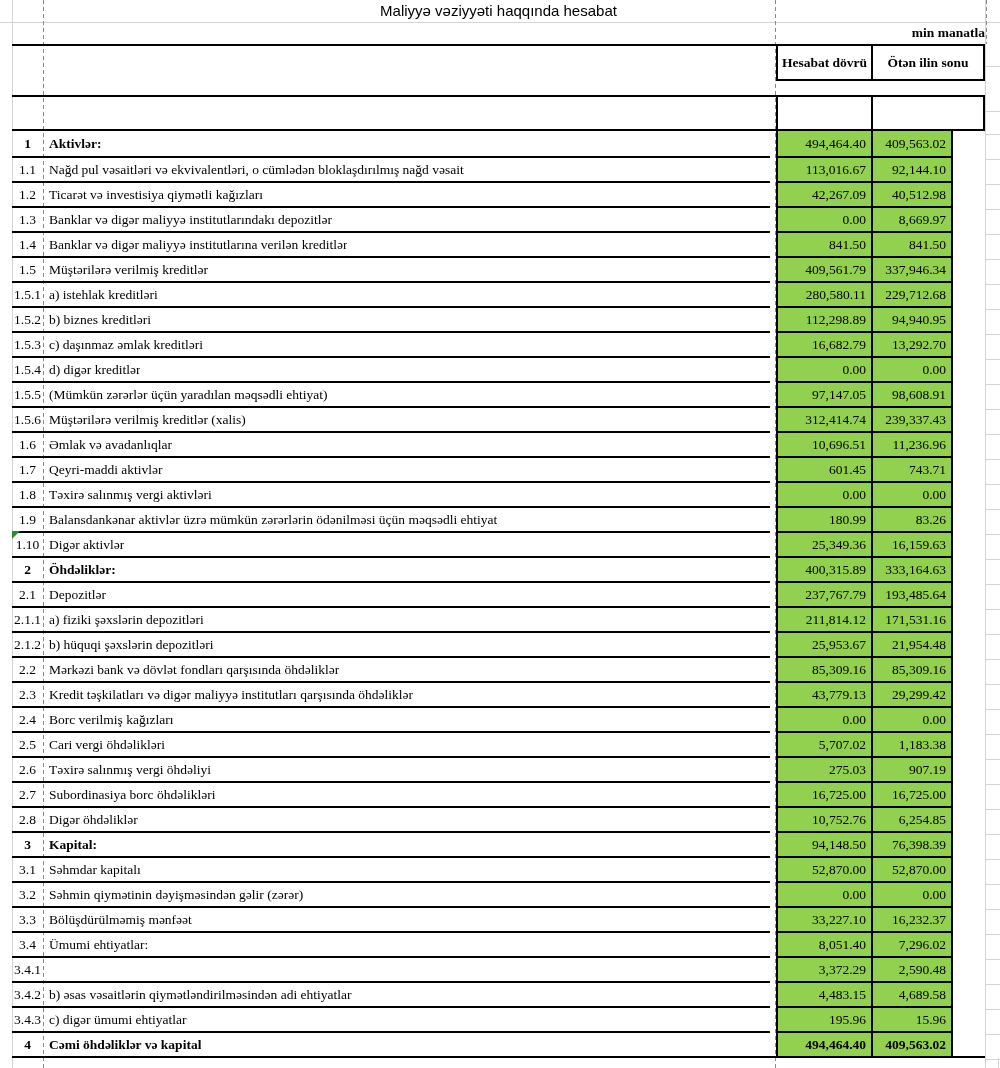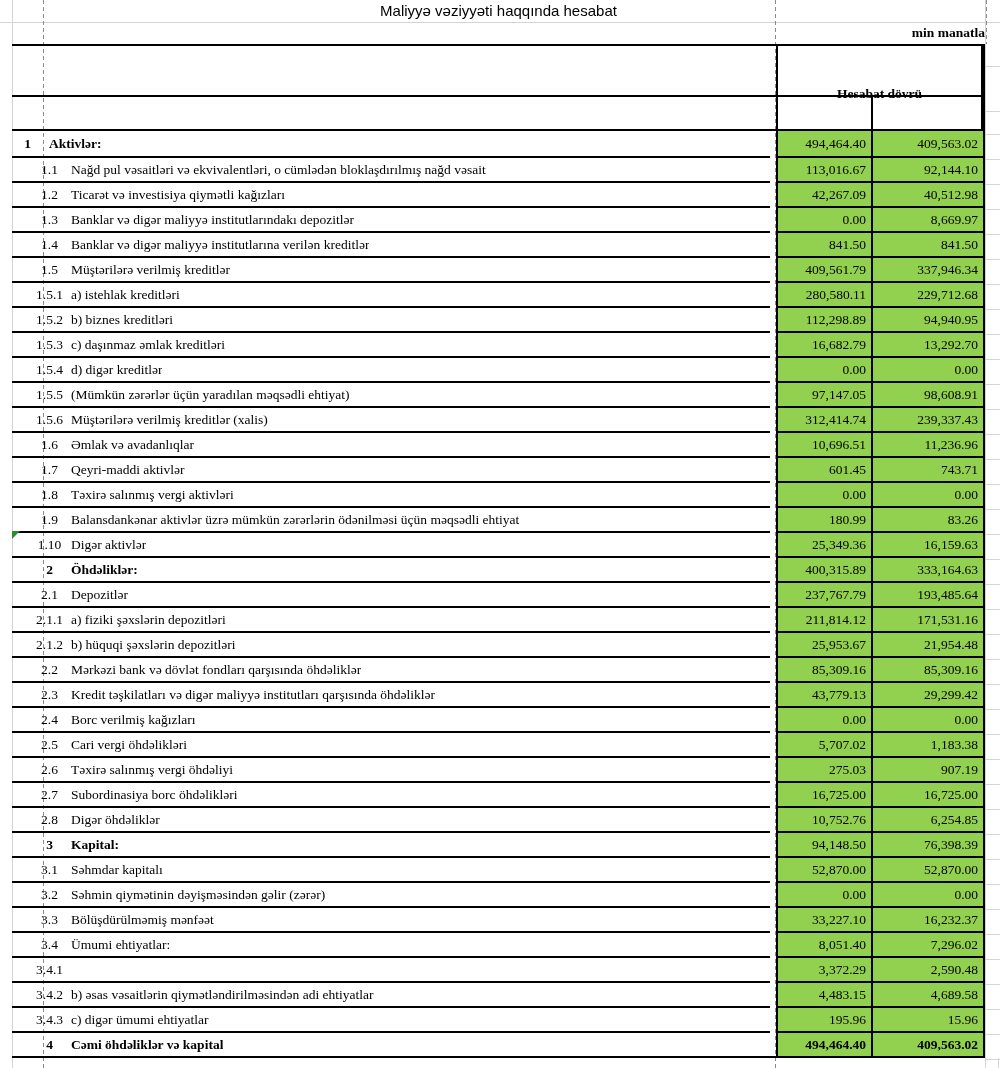--- a/index.html
+++ b/index.html
@@ -11,37 +11,37 @@
   .dash{position:absolute;width:1px;top:0;height:1068px;z-index:1;
         background:repeating-linear-gradient(to bottom,#8a8a8a 0 4px,transparent 4px 7px);}
   
   .blk{position:absolute;background:#000;z-index:3;}
   
   .title{position:absolute;left:12px;top:0;width:973px;height:22px;line-height:22px;text-align:center;
          font-family:"Liberation Sans","DejaVu Sans",sans-serif;font-weight:400;font-size:15px;z-index:2;}
   .unit-note{position:absolute;left:585px;top:22px;width:400px;height:18px;line-height:22px;
              text-align:right;font-weight:700;z-index:2;}
   
-  .hdr-box{position:absolute;left:776px;top:44px;width:209px;height:53px;box-sizing:border-box;
-           border:2px solid #000;display:flex;background:#fff;z-index:2;flex-direction:column;}
+  .hdr-box{position:absolute;left:776px;top:44px;width:209px;height:37px;box-sizing:border-box;
+           border:2px solid #000;display:flex;background:#fff;z-index:2;}
   .hdr-cell{display:flex;align-items:center;justify-content:center;text-align:center;
             font-weight:700;line-height:17px;box-sizing:border-box;}
   .hdr-c1{flex:0 0 95px;border-right:2px solid #000;}
   .hdr-c2{flex:1;}
   
   .vseg{position:absolute;width:2px;background:#000;z-index:3;}
   
   .label-region{position:absolute;left:12px;top:131px;width:758px;z-index:2;}
   .lrow{display:flex;align-items:center;height:25px;box-sizing:border-box;position:relative;}
-  .lrow + .lrow{border-top:2px solid #000;padding-left:22px;}
+  .lrow + .lrow{border-top:2px solid #000;}
   .rnum{flex:0 0 31px;text-align:center;overflow:hidden;}
   .rlabel{padding-left:6px;white-space:nowrap;overflow:hidden;}
   .bold{font-weight:700;}
   
-  .num-region{position:absolute;left:776px;top:131px;width:209px;height:925px;box-sizing:border-box;
+  .num-region{position:absolute;left:776px;top:131px;width:177px;height:925px;box-sizing:border-box;
               border-left:2px solid #000;border-right:2px solid #000;z-index:2;}
   .nrow{display:flex;height:25px;box-sizing:border-box;}
   .nrow + .nrow{border-top:2px solid #000;}
   .ncell{display:flex;align-items:center;justify-content:flex-end;box-sizing:border-box;
          padding-right:5px;background:#92D050;}
   .nc1{flex:0 0 95px;border-right:2px solid #000;}
   .nc2{flex:1;}
   .vbold .ncell{font-weight:700;}
   
   .comment-tri{position:absolute;left:0;top:-2px;width:0;height:0;

